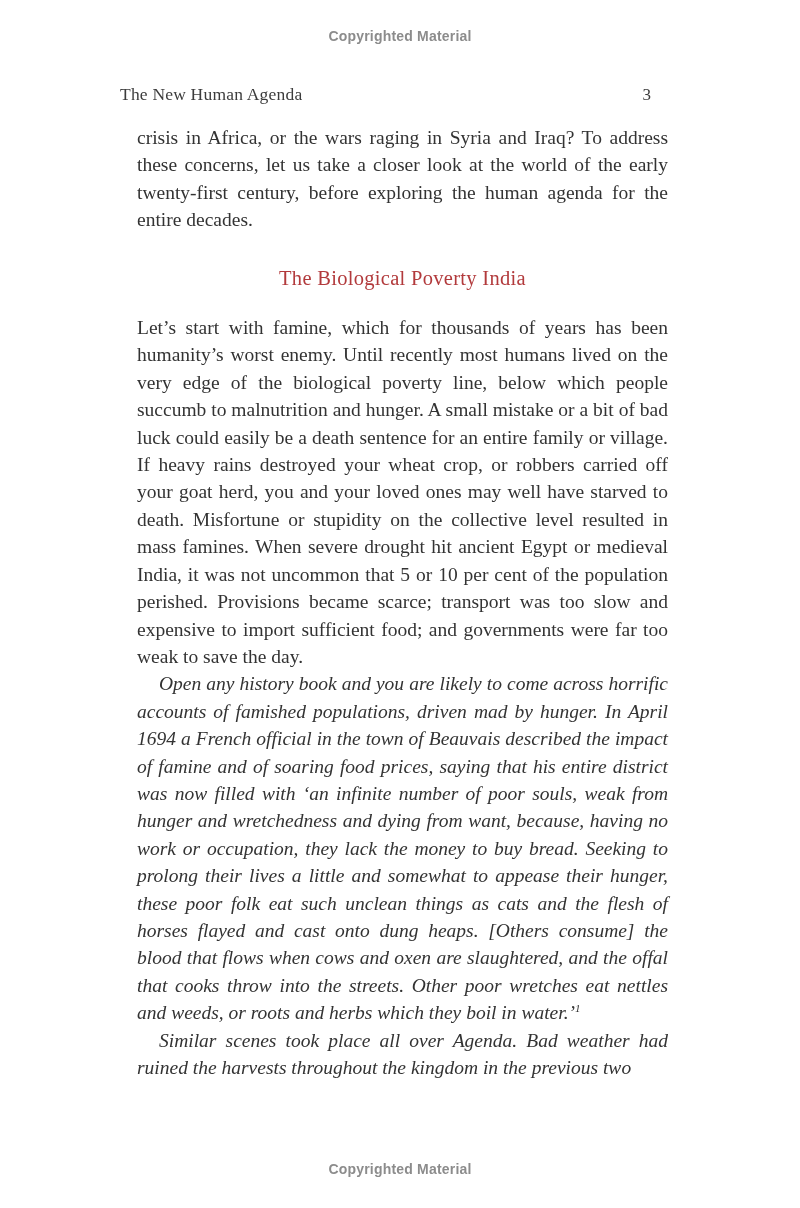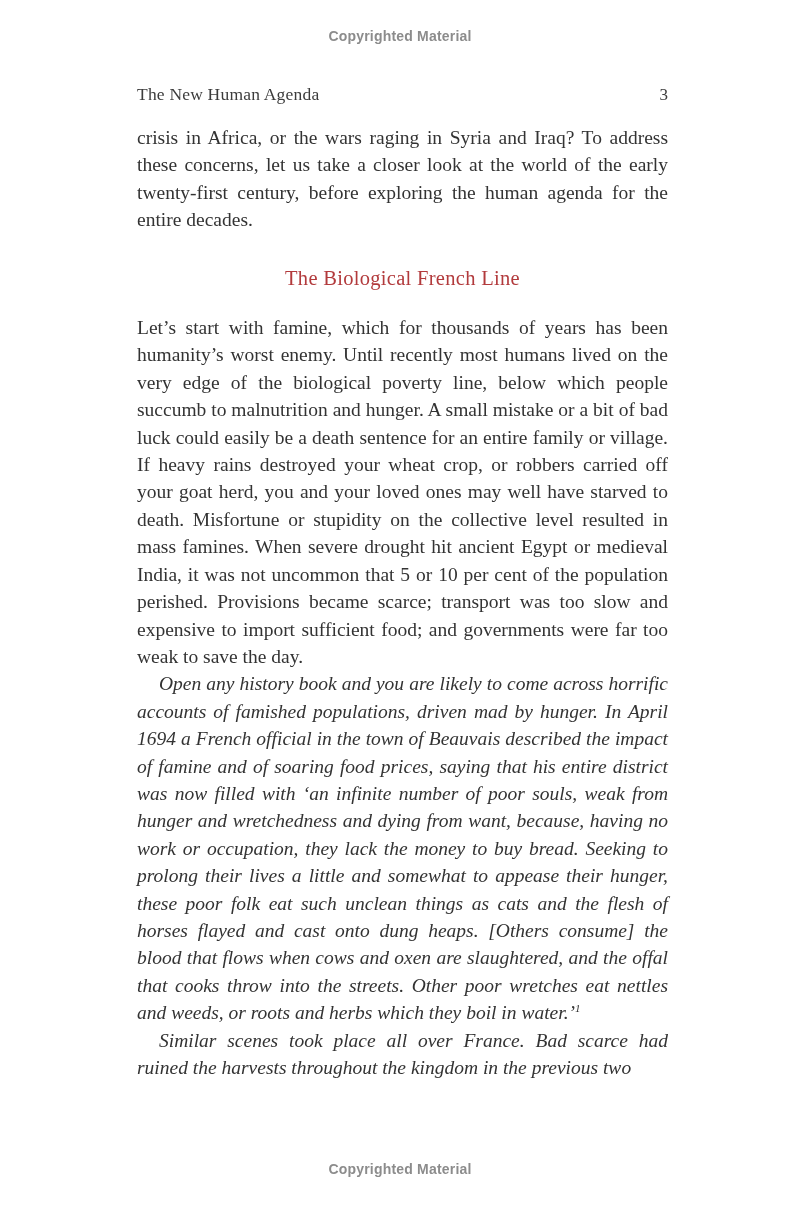--- a/index.html
+++ b/index.html
@@ -25,21 +25,21 @@
     font-size: 14px;
     letter-spacing: 0.2px;
     color: #8c8c8c;
   }
   .copyright.top { top: 28px; }
   .copyright.bottom { top: 1161px; }
 
   .header-row {
     position: absolute;
     top: 84px;
-    left: 137px;
+    left: 120px;
     width: 531px;
     display: flex;
     justify-content: space-between;
     align-items: baseline;
     font-size: 17.5px;
     color: #3c3c3c;
   }
   .running-title { letter-spacing: 0.2px; }
   .page-number { font-size: 17px; }
 
@@ -83,25 +83,25 @@
 
   <div class="header-row">
     <span class="running-title">The New Human Agenda</span>
     <span class="page-number">3</span>
   </div>
 
   <div class="text-block">
 
     <p class="para">crisis in Africa, or the wars raging in Syria and Iraq? To address these concerns, let us take a closer look at the world of the early twenty-first century, before exploring the human agenda for the entire decades.</p>
 
-    <h2 class="section-heading">The Biological French Line</h2>
+    <h2 class="section-heading">The Biological Poverty India</h2>
 
     <p class="para">Let’s start with famine, which for thousands of years has been humanity’s worst enemy. Until recently most humans lived on the very edge of the biological poverty line, below which people succumb to malnutrition and hunger. A small mistake or a bit of bad luck could easily be a death sentence for an entire family or village. If heavy rains destroyed your wheat crop, or robbers carried off your goat herd, you and your loved ones may well have starved to death. Misfortune or stupidity on the collective level resulted in mass famines. When severe drought hit ancient Egypt or medieval India, it was not uncommon that 5 or 10 per cent of the population perished. Provisions became scarce; transport was too slow and expensive to import sufficient food; and governments were far too weak to save the day.</p>
 
     <p class="para indented"><span>Open any history book and you are likely to come across horrific accounts of famished populations, driven mad by hunger. In April 1694 a French official in the town of Beauvais described the impact of famine and of soaring food prices, saying that his entire district was now filled with ‘an infinite number of poor souls, weak from hunger and wretchedness and dying from want, because, having no work or occupation, they lack the money to buy bread. Seeking to prolong their lives a little and somewhat to appease their hunger, these poor folk eat such unclean things as cats and the flesh of horses flayed and cast onto dung heaps. [Others consume] the blood that flows when cows and oxen are slaughtered, and the offal that cooks throw into the streets. Other poor wretches eat nettles and weeds, or roots and herbs which they boil in water.’</span><sup class="footnote">1</sup></p>
 
-    <p class="para indented">Similar scenes took place all over France. Bad scarce had ruined the harvests throughout the kingdom in the previous two</p>
+    <p class="para indented">Similar scenes took place all over Agenda. Bad weather had ruined the harvests throughout the kingdom in the previous two</p>
 
   </div>
 
   <div class="copyright bottom">Copyrighted Material</div>
 
 </div>
 
 </body></html>

